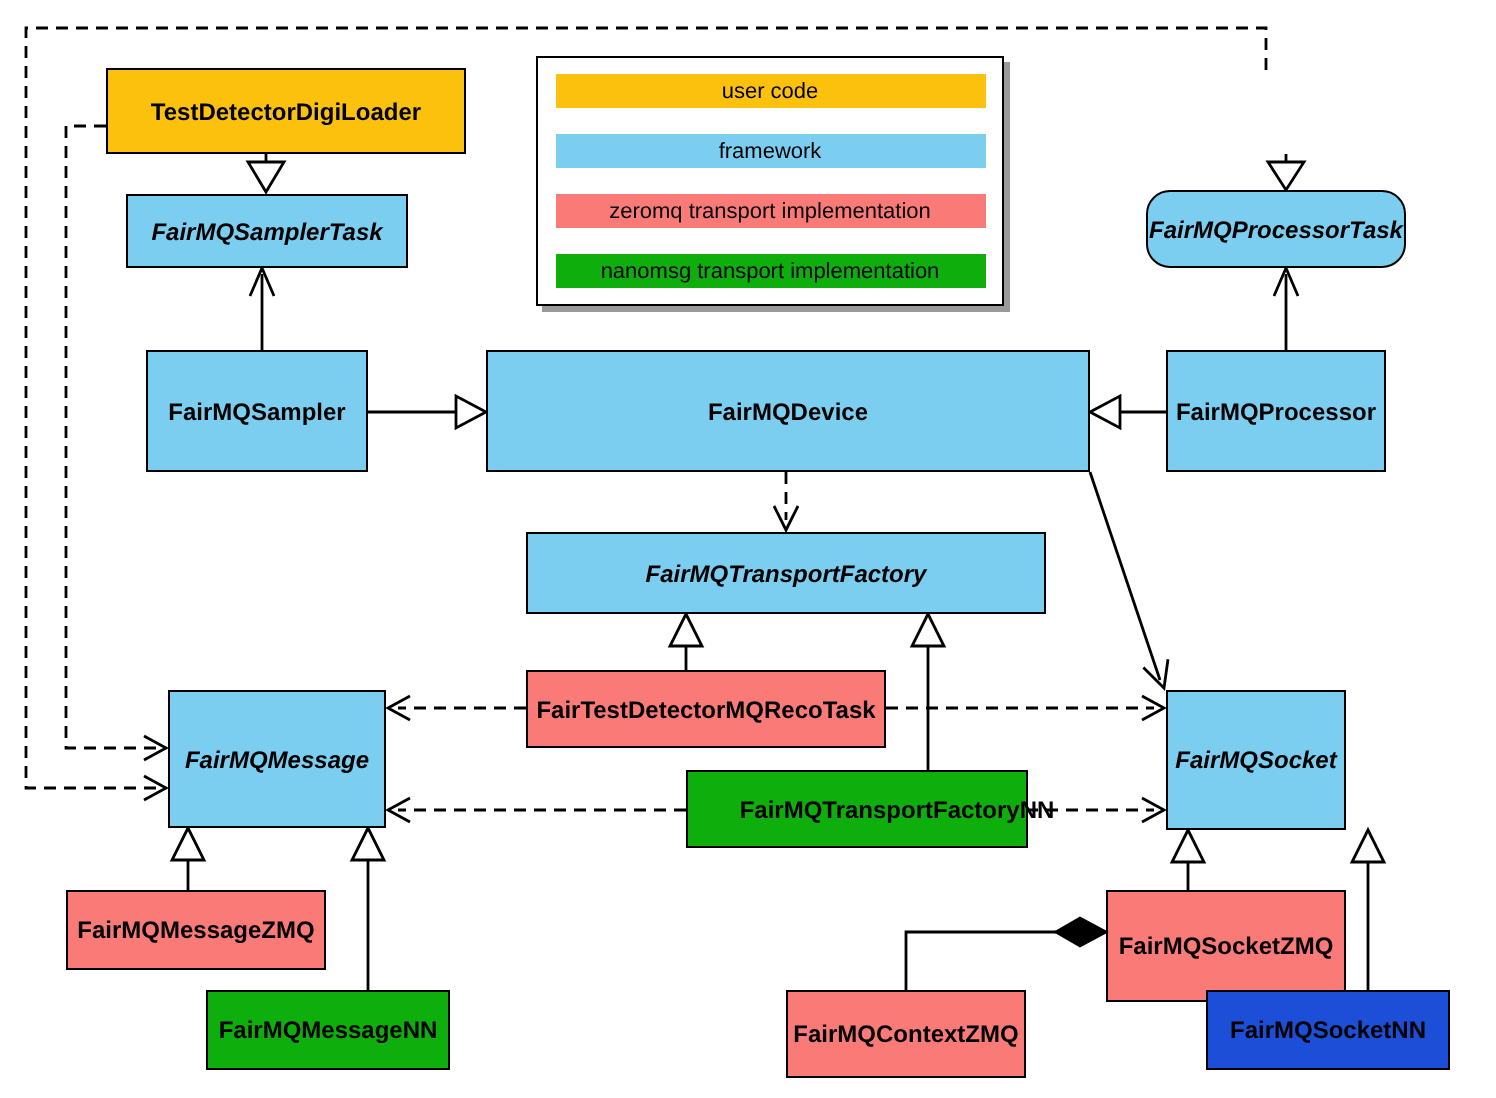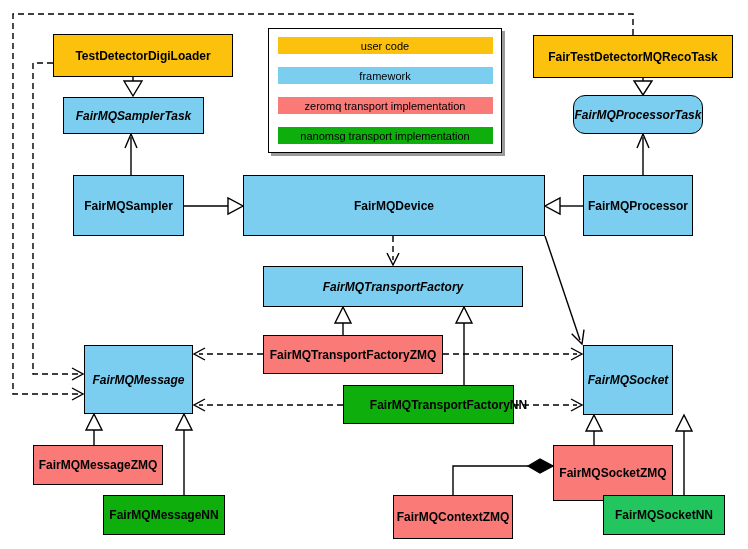--- a/index.html
+++ b/index.html
@@ -144,45 +144,44 @@
 
   <div class="legend">
     <div class="legend-item" style="background: rgb(251, 193, 13);">user code</div>
     <div class="legend-item" style="background: rgb(124, 206, 241);">framework</div>
     <div class="legend-item" style="background: rgb(250, 122, 120);">zeromq transport implementation</div>
     <div class="legend-item" style="background: rgb(14, 174, 12);">nanomsg transport implementation</div>
   </div>
 
   <div class="node" style="left: 53px; top: 34px; width: 180px; height: 43px; background: rgb(251, 193, 13);">TestDetectorDigiLoader</div>
 
-  <div class="node" style="left: 533px; top: 35px; width: 200px; height: 43px; background: rgb(251, 193, 13);">FairTestDetectorMQRecoTask</div>
 
   <div class="node abstract" style="left: 63px; top: 97px; width: 141px; height: 37px; background: rgb(124, 206, 241);">FairMQSamplerTask</div>
 
   <div class="node abstract" style="left: 573px; top: 95px; width: 130px; height: 39px; background: rgb(124, 206, 241); border-radius: 12px;">FairMQProcessorTask</div>
 
   <div class="node" style="left: 73px; top: 175px; width: 111px; height: 61px; background: rgb(124, 206, 241);">FairMQSampler</div>
 
   <div class="node" style="left: 243px; top: 175px; width: 302px; height: 61px; background: rgb(124, 206, 241);">FairMQDevice</div>
 
   <div class="node abstract" style="left: 263px; top: 266px; width: 260px; height: 41px; background: rgb(124, 206, 241);">FairMQTransportFactory</div>
 
   <div class="node" style="left: 583px; top: 175px; width: 110px; height: 61px; background: rgb(124, 206, 241);">FairMQProcessor</div>
 
-  <div class="node" style="left: 263px; top: 335px; width: 180px; height: 39px; background: rgb(250, 122, 120);">FairMQTransportFactoryZMQ</div>
+  <div class="node" style="left: 263px; top: 335px; width: 180px; height: 39px; background: rgb(250, 122, 120);">FairTestDetectorMQRecoTask</div>
 
   <div class="node" style="left: 343px; top: 385px; width: 171px; height: 39px; background: rgb(14, 174, 12); padding-left: 40px;">FairMQTransportFactoryNN</div>
 
   <div class="node abstract" style="left: 84px; top: 345px; width: 109px; height: 69px; background: rgb(124, 206, 241);">FairMQMessage</div>
 
   <div class="node abstract" style="left: 583px; top: 345px; width: 90px; height: 70px; background: rgb(124, 206, 241);">FairMQSocket</div>
 
   <div class="node" style="left: 33px; top: 445px; width: 130px; height: 40px; background: rgb(250, 122, 120);">FairMQMessageZMQ</div>
 
   <div class="node" style="left: 103px; top: 495px; width: 122px; height: 40px; background: rgb(14, 174, 12);">FairMQMessageNN</div>
 
   <div class="node" style="left: 553px; top: 445px; width: 120px; height: 56px; background: rgb(250, 122, 120);">FairMQSocketZMQ</div>
 
   <div class="node" style="left: 393px; top: 495px; width: 120px; height: 44px; background: rgb(250, 122, 120);">FairMQContextZMQ</div>
 
-  <div class="node" style="left: 603px; top: 495px; width: 122px; height: 40px; background: #22c55e;">FairMQSocketNN</div>
+  <div class="node" style="left: 603px; top: 495px; width: 122px; height: 40px; background: #1d4ed8;">FairMQSocketNN</div>
 
 </div>
 
 </body></html>

